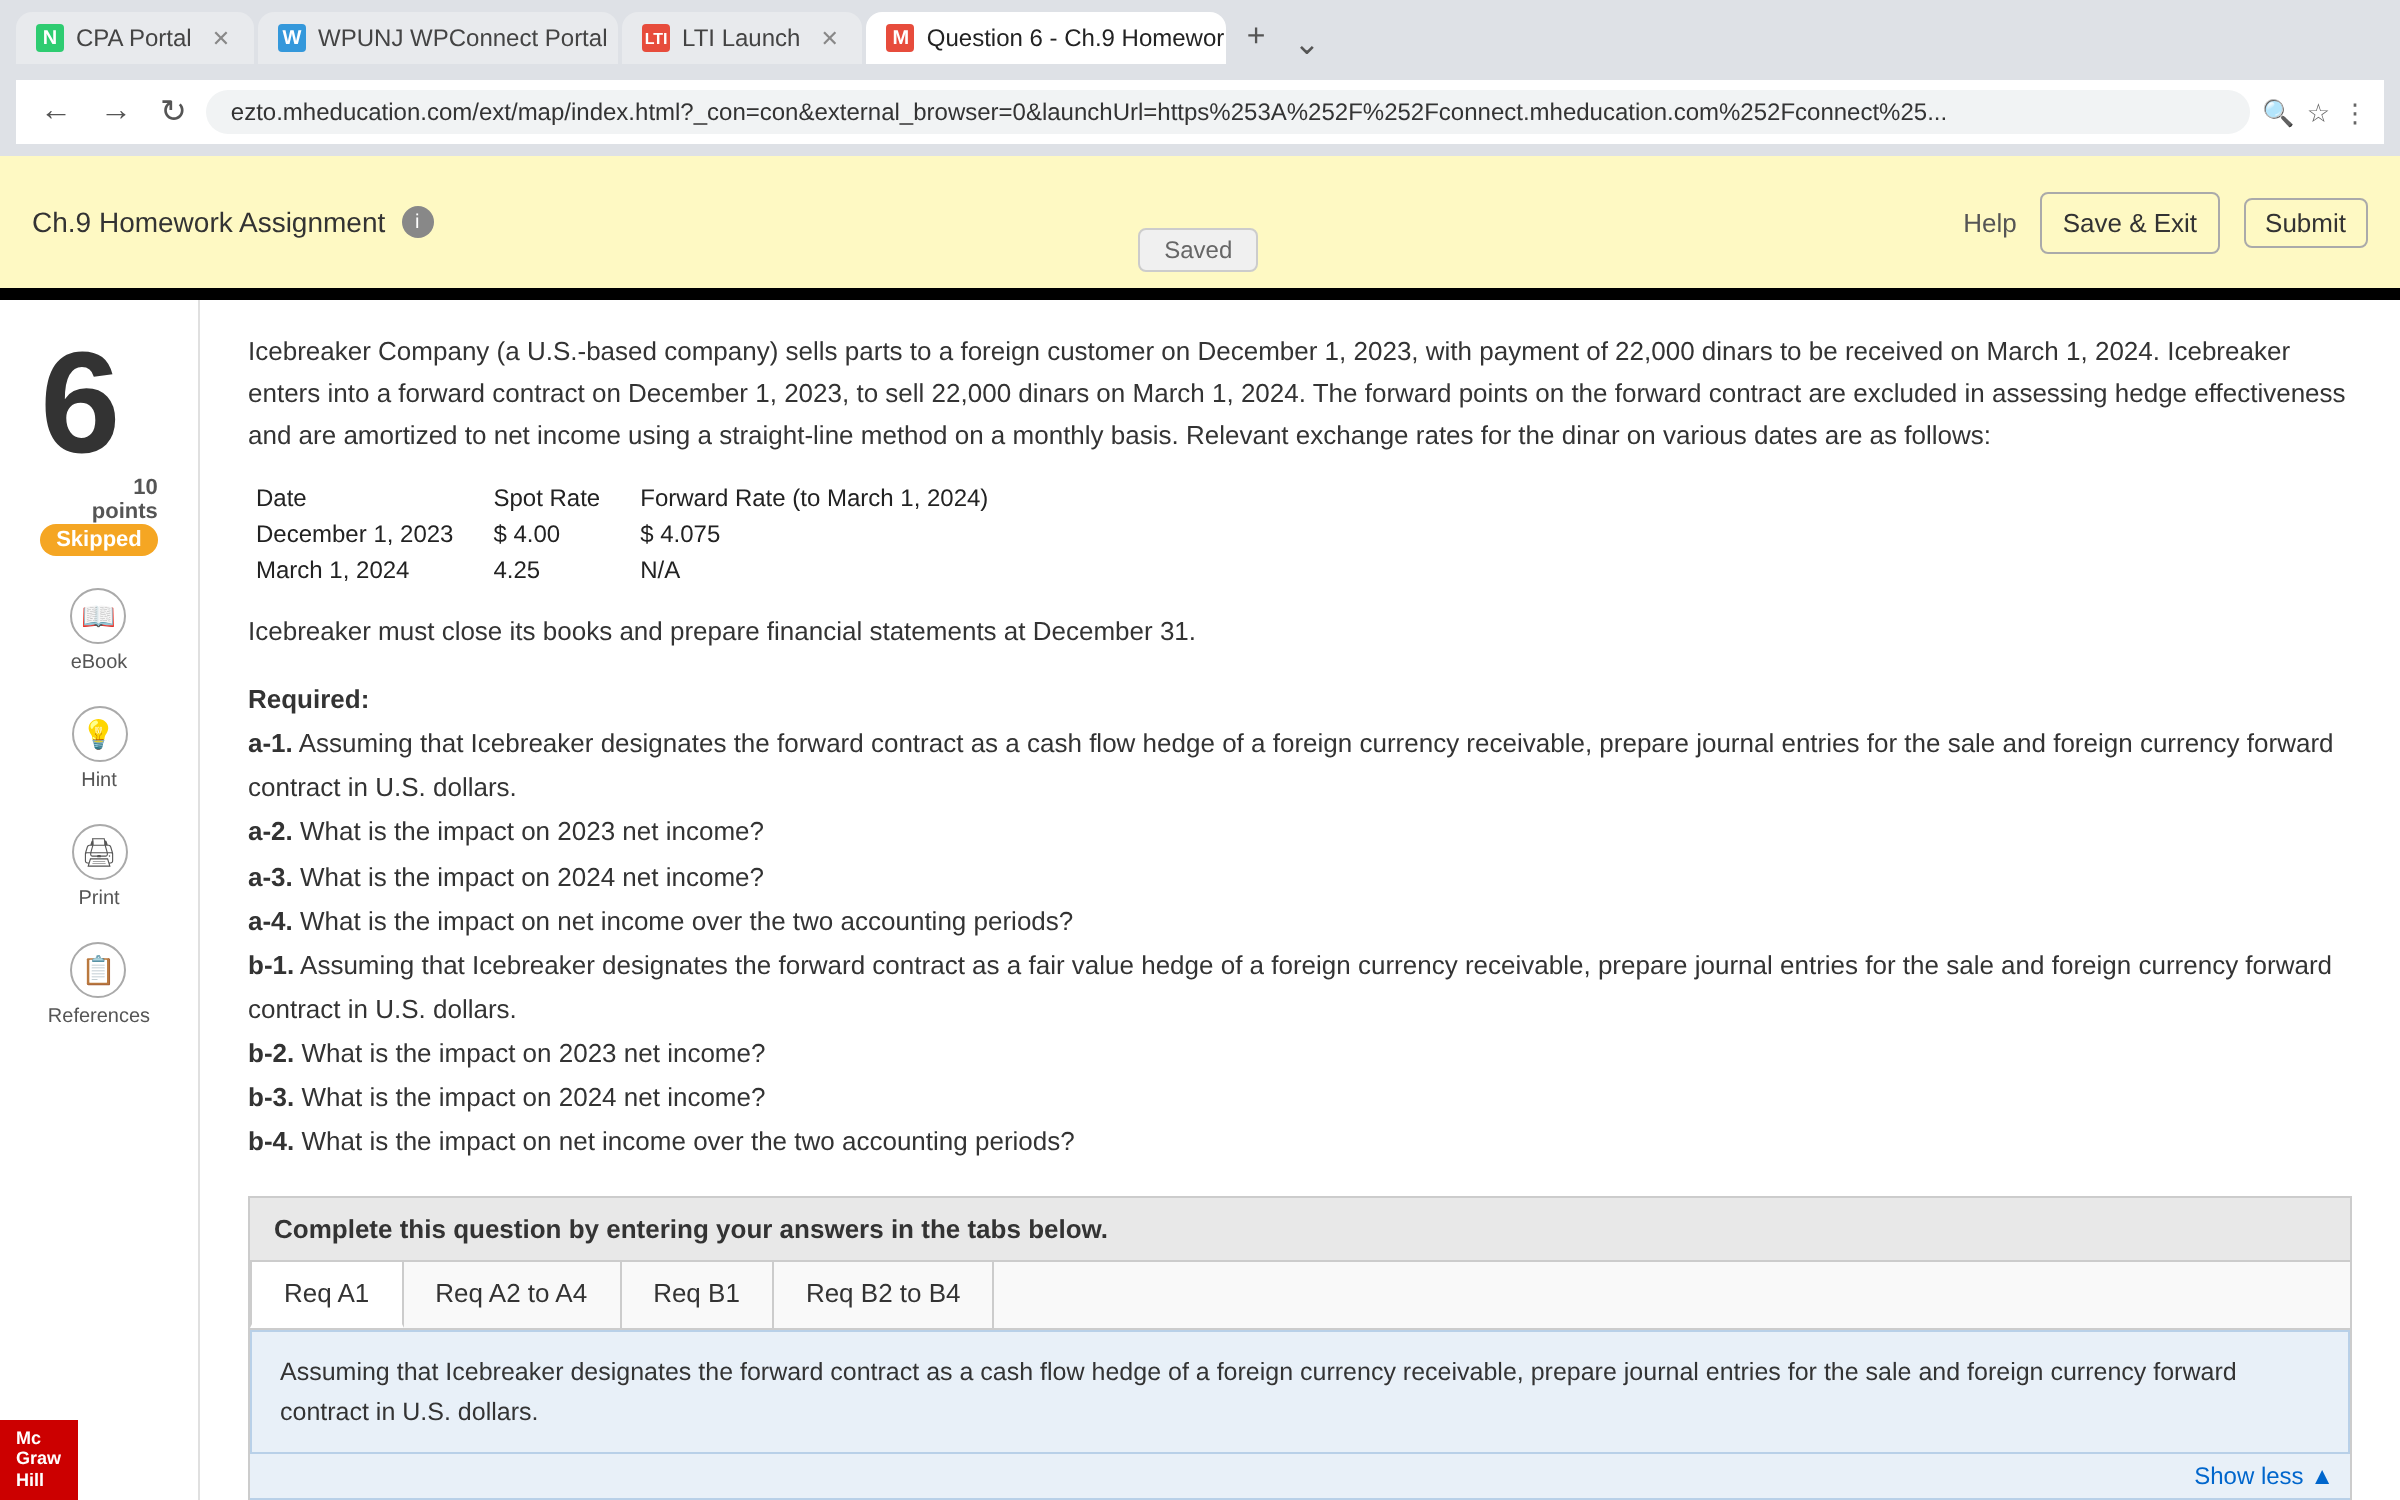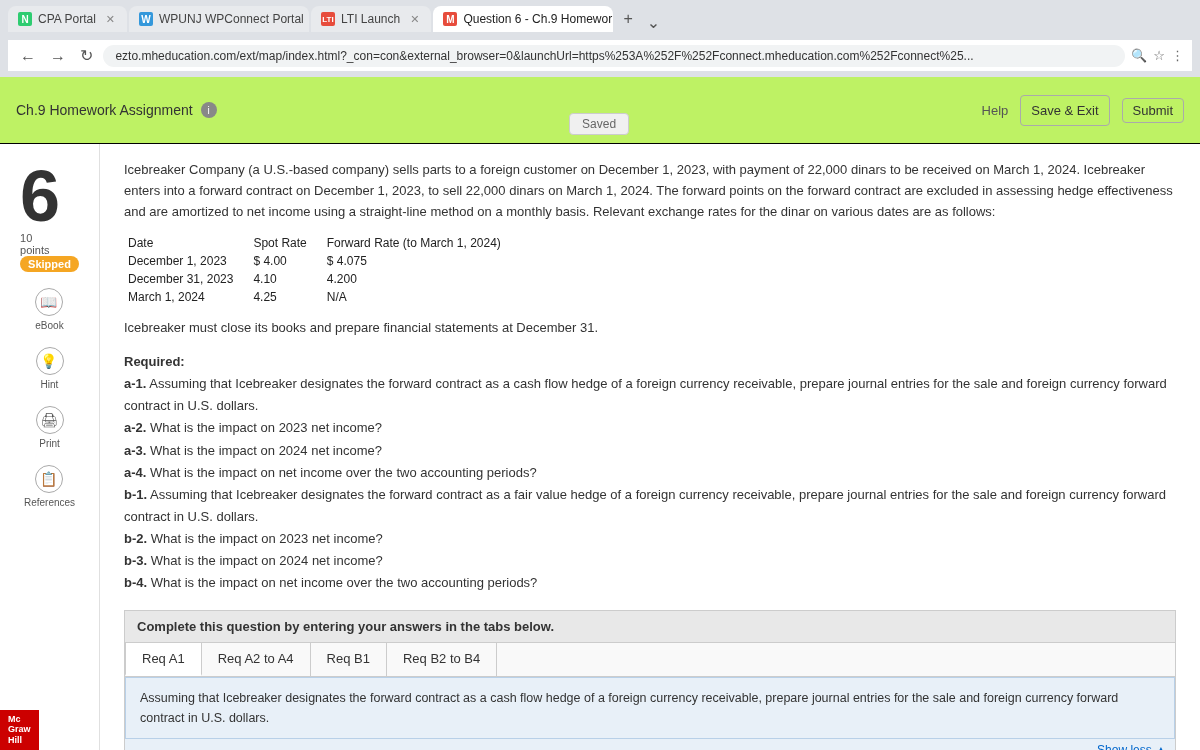--- a/index.html
+++ b/index.html
@@ -14,36 +14,36 @@
     .tab-close { margin-left: 4px; font-size: 11px; color: #888; flex-shrink: 0; }
     .tab-add { padding: 4px 8px; font-size: 16px; color: #555; background: none; border: none; cursor: pointer; }
 
     .address-bar-row { display: flex; align-items: center; gap: 6px; background: #fff; padding: 4px 8px; margin-top: 4px; }
     .nav-btn { background: none; border: none; font-size: 16px; cursor: pointer; color: #555; padding: 2px 4px; }
     .nav-btn:disabled { color: #bbb; cursor: default; }
     .address-bar { flex: 1; background: #f1f3f4; border-radius: 20px; padding: 4px 12px; font-size: 12px; color: #333; border: none; outline: none; }
     .address-bar-icons { display: flex; gap: 6px; align-items: center; color: #666; }
 
     
-    .app-header { background: #bef264; border-bottom: 1px solid #000000; padding: 8px 16px; display: flex; align-items: center; justify-content: space-between; }
+    .app-header { background: #fef9c3; border-bottom: 6px solid #000000; padding: 8px 16px; display: flex; align-items: center; justify-content: space-between; }
     .app-header-left { display: flex; align-items: center; gap: 8px; font-size: 14px; font-weight: 500; color: #333; }
     .info-icon { width: 16px; height: 16px; border-radius: 50%; background: #888; color: #fff; font-size: 10px; display: inline-flex; align-items: center; justify-content: center; cursor: pointer; }
     .saved-badge { background: #f0f0f0; border: 1px solid #ccc; padding: 3px 12px; border-radius: 4px; font-size: 12px; color: #666; }
     .app-header-right { display: flex; align-items: center; gap: 12px; }
     .header-btn { background: none; border: none; font-size: 13px; color: #555; cursor: pointer; }
     .save-exit-btn { background: none; border: 1px solid #aaa; border-radius: 4px; padding: 7px 10px; font-size: 13px; cursor: pointer; color: #333; }
     .submit-btn { background: none; border: 1px solid #aaa; border-radius: 4px; padding: 4px 10px; font-size: 13px; cursor: pointer; color: #333; }
 
     
     .main-content { display: flex; background: #fff; min-height: 640px; }
 
     
     .sidebar { width: 100px; padding: 16px 8px; display: flex; flex-direction: column; gap: 16px; align-items: center; border-right: 1px solid #e0e0e0; }
     .question-num { font-size: 72px; font-weight: bold; color: #333; line-height: 1; }
-    .points-label { font-size: 11px; color: #555; text-align: left; }
+    .points-label { font-size: 11px; color: #555; text-align: right; font-weight: bold; }
     .skipped-badge { background: #f5a623; color: #fff; border-radius: 12px; padding: 2px 8px; font-size: 11px; font-weight: bold; }
     .sidebar-icon-group { display: flex; flex-direction: column; align-items: center; gap: 4px; cursor: pointer; color: #555; }
     .sidebar-icon-group span { font-size: 10px; color: #555; }
     .icon-circle { width: 28px; height: 28px; border-radius: 50%; border: 1px solid #aaa; display: flex; align-items: center; justify-content: center; font-size: 14px; }
 
     
     .content { flex: 1; padding: 16px 24px; overflow-y: auto; }
     .question-text { font-size: 13px; line-height: 1.6; color: #333; margin-bottom: 12px; }
 
     
@@ -180,25 +180,20 @@
           <th>Forward Rate (to March 1, 2024)</th>
         </tr>
       </thead>
       <tbody>
         <tr>
           <td>December 1, 2023</td>
           <td>$ 4.00</td>
           <td>$ 4.075</td>
         </tr>
         <tr>
-          <td>December 31, 2023</td>
-          <td>4.10</td>
-          <td>4.200</td>
-        </tr>
-        <tr>
           <td>March 1, 2024</td>
           <td>4.25</td>
           <td>N/A</td>
         </tr>
       </tbody>
     </table>
 
     <p class="question-text">Icebreaker must close its books and prepare financial statements at December 31.</p>
 
     <div class="required-section">

